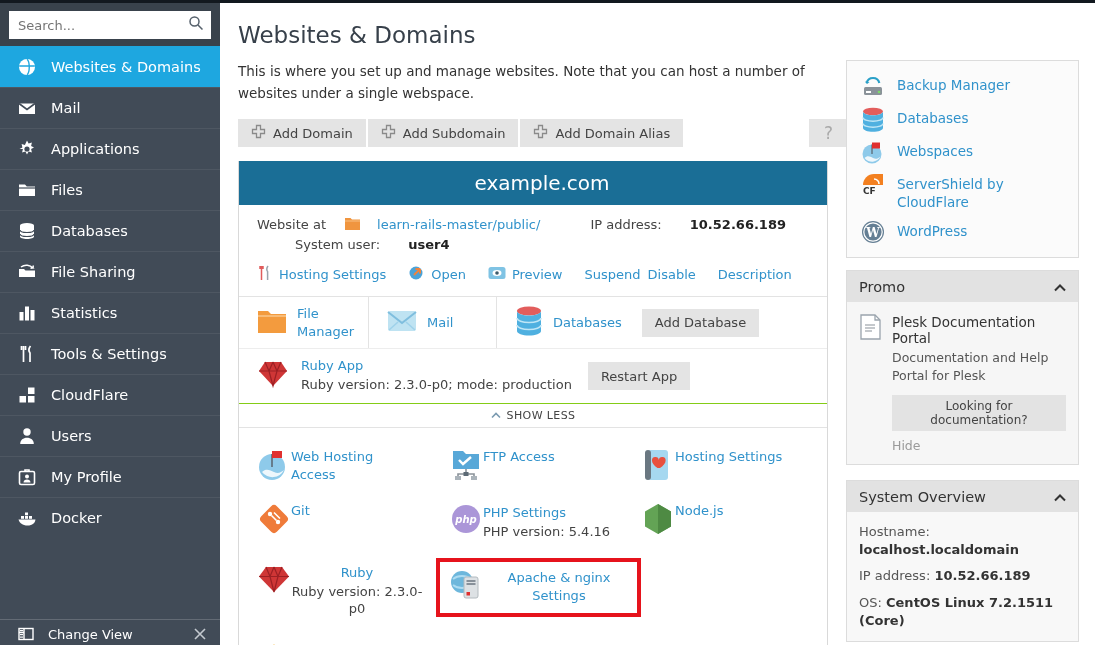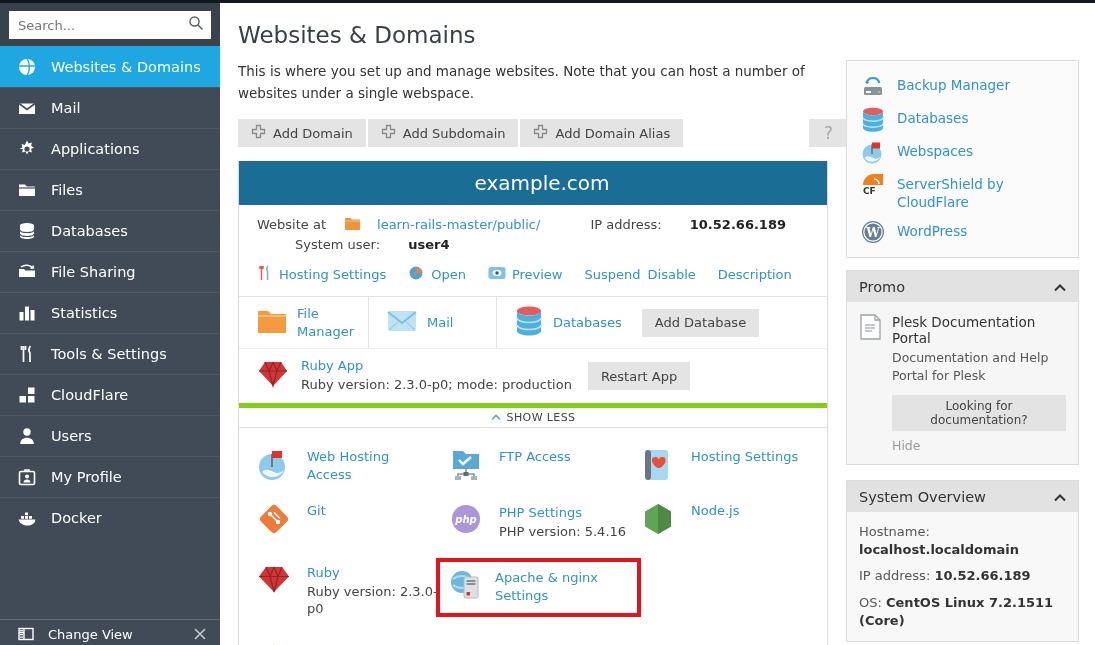--- a/index.html
+++ b/index.html
@@ -48,27 +48,27 @@
   .actions-row .act { display:flex; align-items:center; gap:6px; margin-right:22px; }
   .tiles { display:flex; border-top:1px solid #e3e3e3; }
   .tile { display:flex; align-items:center; gap:10px; padding:8px 8px 8px 18px;
     border-right:1px solid #e3e3e3; min-height:48px; font-size:13px; }
   .tile:nth-child(1){ width:130px; } .tile:nth-child(2){ width:128px; }
   .tile:last-child { border-right:none; flex:1; }
   .ruby-row { display:flex; align-items:center; gap:12px; padding:8px 18px;
     border-top:1px solid #ededed; min-height:44px; }
   .ruby-row .rtxt { font-size:13px; line-height:1.45; }
   .ruby-row .sub { color:#444; }
-  .showless { border-top:5px solid #84cc16; height:24px; display:flex; align-items:center;
+  .showless { border-top:1px solid #84cc16; height:24px; display:flex; align-items:center;
     justify-content:center; gap:6px; font-size:11px; letter-spacing:.4px; color:#444; cursor:pointer; }
   .features { border-top:1px solid #e3e3e3; padding:12px 18px 10px; }
   .frow { display:flex; }
-  .fcell { width:192px; display:flex; align-items:flex-start; gap:16px; padding-top:8px; }
+  .fcell { width:192px; display:flex; align-items:flex-start; gap:0; padding-top:8px; }
   .fcell:last-child { width:auto; flex:1; }
-  .frow1 { min-height:54px; } .frow2 { min-height:60px; } .frow3 { min-height:80px; } .frow4 { min-height:56px; }
+  .frow1 { min-height:54px; } .frow2 { min-height:60px; } .frow3 { min-height:80px;text-align:center; } .frow4 { min-height:56px; }
   .flabel { font-size:13px; line-height:1.35; max-width:128px; display:inline-block; }
   .fsub { font-size:13px; color:#444; margin-top:1px; max-width:132px; line-height:1.35; }
   .ficon { flex:0 0 34px; width:34px; height:34px; }
   .redbox { display:flex; gap:12px; border:4px solid #e6131c; padding:7px 14px 9px 9px;
     margin:-4px 0 0 -13px; align-items:flex-start; }
 
   
   .rightcol { position:absolute; left:846px; top:57px; width:233px; }
   .panel { border:1px solid #dcdcdc; background:#fbfbfb; }
   .quick-links { padding:13px 14px 11px; }

